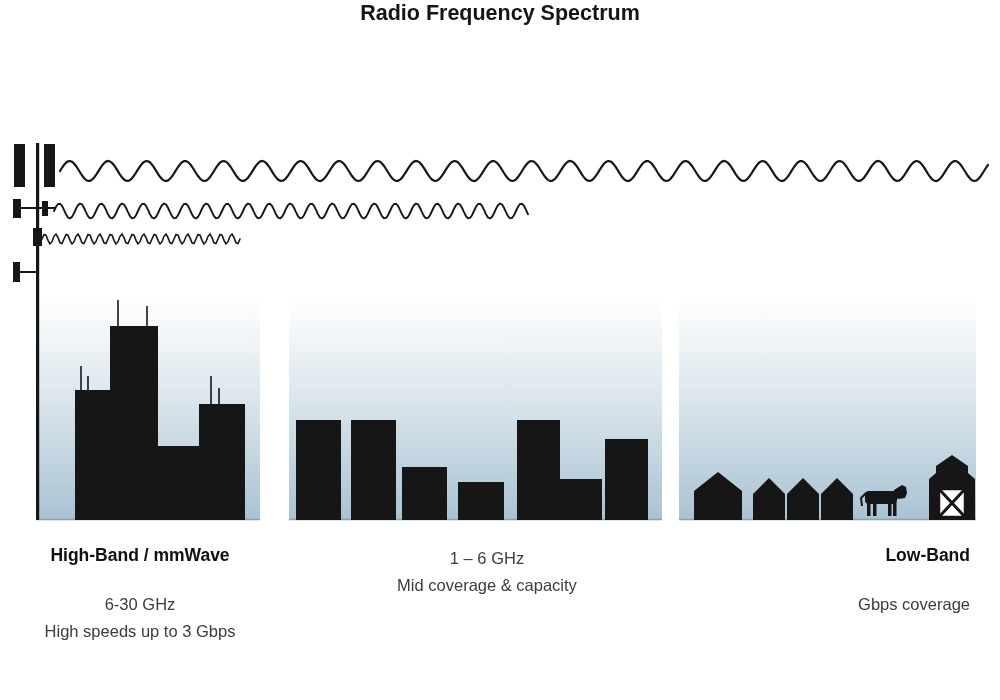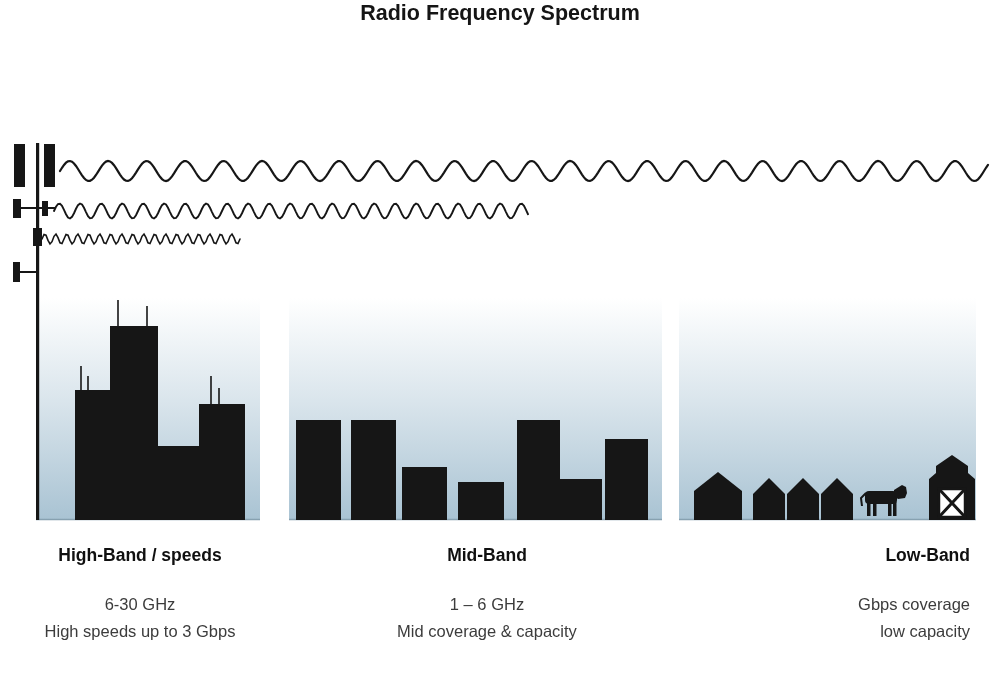--- a/index.html
+++ b/index.html
@@ -124,36 +124,34 @@
 
     <g>
       <path class="ink" d="M929,520 L929,479 L936,473 L936,466 L952,455 L968,466 L968,473 L975,479 L975,520 Z"></path>
       <rect x="939" y="489" width="26" height="28" fill="#ffffff"></rect>
       <path d="M939,489 L965,517 M965,489 L939,517" stroke="var(--ink)" stroke-width="3"></path>
       <rect x="939" y="489" width="26" height="28" fill="none" stroke="var(--ink)" stroke-width="2.5"></rect>
     </g>
   </svg>
 
   <div class="caption" id="caption-high">
-    <div class="band-label">High-Band / speeds</div>
+    <div class="band-label">High-Band / mmWave</div>
     <div class="band-desc">
       <div>6-30 GHz</div>
       <div>High speeds up to 3 Gbps</div>
     </div>
   </div>
 
   <div class="caption" id="caption-mid">
-    <div class="band-label">Mid-Band</div>
     <div class="band-desc">
       <div>1 – 6 GHz</div>
       <div>Mid coverage &amp; capacity</div>
     </div>
   </div>
 
   <div class="caption" id="caption-low">
     <div class="band-label">Low-Band</div>
     <div class="band-desc">
       <div>Gbps coverage</div>
-      <div>low capacity</div>
     </div>
   </div>
 
 </div>
 
 </body></html>

